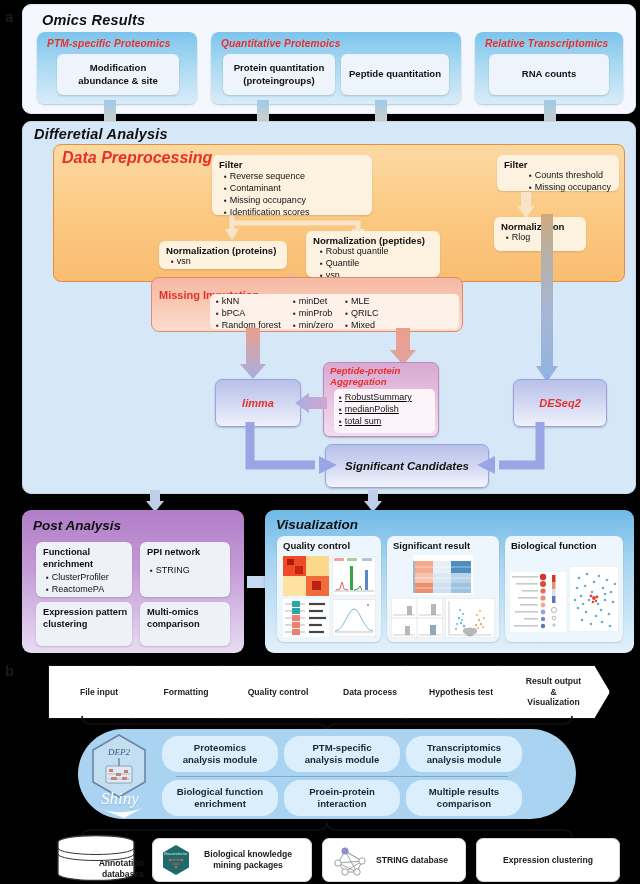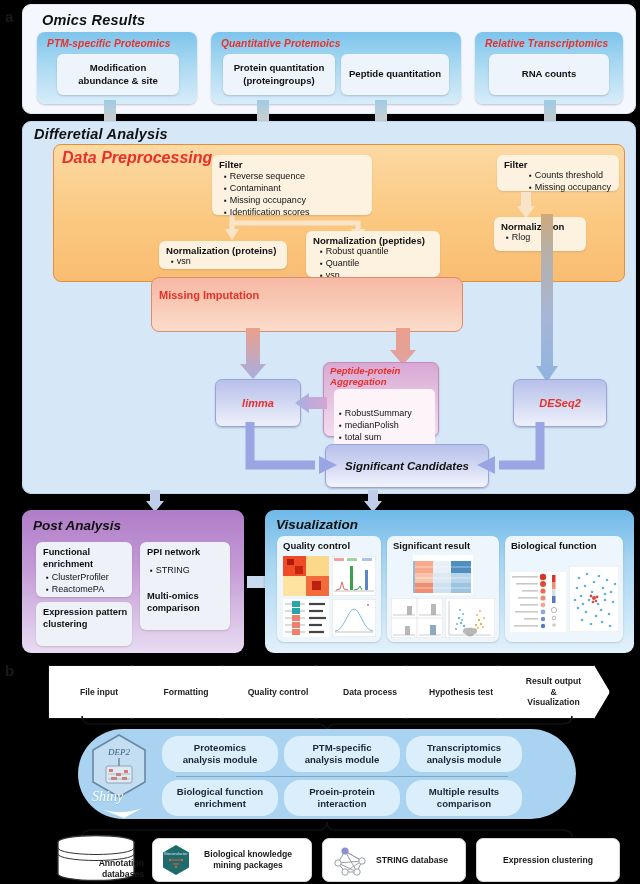--- a/index.html
+++ b/index.html
@@ -61,21 +61,21 @@
      display:flex;align-items:center;justify-content:center;
      font-style:italic;font-weight:bold;color:#e8302a;font-size:11px;
      background:linear-gradient(180deg,#b9c0ea 0%,#ccd3f0 40%,#eef1fb 100%);
      border:1px solid #9aa4dc;}
   .ppagg{position:absolute;left:305px;top:355px;width:112px;height:72px;
      background:linear-gradient(180deg,#d8a8d4 0%,#e2bcdd 35%,#f2dcef 100%);
      border:1px solid #bf8cbb;border-radius:7px;box-shadow:0 1px 2px rgba(0,0,0,.2);}
   .ppagg-h{position:absolute;left:6px;top:3px;font-style:italic;font-weight:bold;
      color:#e8302a;font-size:9.6px;line-height:1.12;}
   .ppagg-in{position:absolute;left:10px;top:26px;width:96px;height:41px;
-     background:#fdf4fa;border-radius:5px;padding:19px 0 0 5px;}
+     background:#fdf4fa;border-radius:5px;padding:3px 0 0 5px;text-decoration:underline;}
   .sigc{position:absolute;left:305px;top:437px;width:160px;height:41px;
      background:linear-gradient(180deg,#b9c0ea 0%,#ccd3f0 40%,#f2f4fd 100%);
      border:1px solid #9aa4dc;border-radius:7px;box-shadow:0 1px 2px rgba(0,0,0,.2);
      display:flex;align-items:center;justify-content:center;
      font-style:italic;font-weight:bold;color:#111;font-size:11.5px;}
 
   
   .post{position:absolute;left:22px;top:506px;width:222px;height:143px;
      background:linear-gradient(180deg,#b07dc8 0%,#c49ad6 40%,#e8dcf2 100%);
      border-radius:9px;box-shadow:0 1px 3px rgba(0,0,0,.25);}
@@ -238,20 +238,37 @@
           <linearGradient id="gO2S" x1="0" y1="0" x2="0" y2="1">
         <stop offset="0%" stop-color="#f6c37f"></stop>
             <stop offset="100%" stop-color="#ea9d8a"></stop>
           </linearGradient>
         </defs>
       <path d="M6 0 h10 v12 h4 l-9 12 l-9 -12 h4 z" fill="url(#gO2S)"></path>
     </svg>
 
     <div class="mimp" style="left:128px;top:155px;width:310px;height:53px;">
       <div class="mimp-h">Missing Imputation</div>
+      <div class="mimp-in">
+        <div>
+          <div class="bul">kNN</div>
+          <div class="bul">bPCA</div>
+          <div class="bul">Random forest</div>
+        </div>
+        <div>
+          <div class="bul">minDet</div>
+          <div class="bul">minProb</div>
+          <div class="bul">min/zero</div>
+        </div>
+        <div>
+          <div class="bul">MLE</div>
+          <div class="bul">QRILC</div>
+          <div class="bul">Mixed</div>
+        </div>
+      </div>
     </div>
 
     <svg class="arrw" style="left:180px;top:206px;width:260px;height:52px;" viewBox="0 0 260 52">
       <defs>
         <linearGradient id="gS2P" x1="0" y1="0" x2="0" y2="1">
           <stop offset="0%" stop-color="#eb9f8b"></stop>
             <stop offset="100%" stop-color="#a7afe2"></stop>
           </linearGradient>
         <linearGradient id="gS2P2" x1="0" y1="0" x2="0" y2="1">
           <stop offset="0%" stop-color="#eb9f8b"></stop>
@@ -340,21 +357,21 @@
       <div class="t nl">PPI network</div>
       <div style="position:absolute;left:10px;top:23px;">
         <div class="bul">STRING</div>
       </div>
     </div>
 
     <div class="pcard" style="left:14px;top:92px;width:96px;height:44px;">
       <div class="t nl">Expression pattern<br>clustering</div>
     </div>
 
-    <div class="pcard" style="left:118px;top:76px;width:90px;height:44px;">
+    <div class="pcard" style="left:118px;top:92px;width:90px;height:44px;">
       <div class="t nl">Multi-omics<br>comparison</div>
     </div>
   </div>
 
   <svg class="arrw" style="left:225px;top:567px;width:38px;height:22px;" viewBox="0 0 38 22">
     <path d="M0 5 h22 v-5 l16 11 l-16 11 v-5 h-22 z" fill="#c8daf0"></path>
   </svg>
 
   <div class="vis" style="left:243px;top:506px;width:369px;height:143px;">
     <div class="vis-h">Visualization</div>
@@ -599,21 +616,21 @@
           <rect x="28" y="40" width="5" height="3"></rect>
           <rect x="36" y="37" width="4" height="3"></rect>
         <rect x="23" y="44" width="6" height="3"></rect>
           <rect x="34" y="44" width="5" height="3"></rect>
       </g>
       <g stroke="#8fa6bd" stroke-width=".6">
         <line x1="20" y1="41" x2="42" y2="41"></line>
           <line x1="20" y1="46" x2="42" y2="46"></line>
       </g>
     </svg>
-    <div class="abs" style="left:14px;top:60px;width:56px;text-align:left;font-family:'Liberation Serif',serif;font-style:italic;font-size:14px;color:#fff;text-shadow:0 1px 1px rgba(0,0,0,.12);">Shiny</div>
+    <div class="abs" style="left:14px;top:60px;width:56px;text-align:center;font-family:'Liberation Serif',serif;font-style:italic;font-size:17px;color:#fff;text-shadow:0 1px 1px rgba(0,0,0,.12);">Shiny</div>
     <svg style="position:absolute;left:16px;top:76px;width:54px;height:14px;" viewBox="0 0 54 14">
       <path d="M2 2 C16 9 38 9 52 1 L30 13 Z" fill="#fff" opacity=".95"></path>
     </svg>
 
     <div class="mod" style="left:84px;top:7px;width:116px;height:36px;">
         <span class="nl">Proteomics<br>analysis module</span>
       </div>
     <div class="mod" style="left:206px;top:7px;width:116px;height:36px;">
         <span class="nl">PTM-specific<br>analysis module</span>
       </div>

